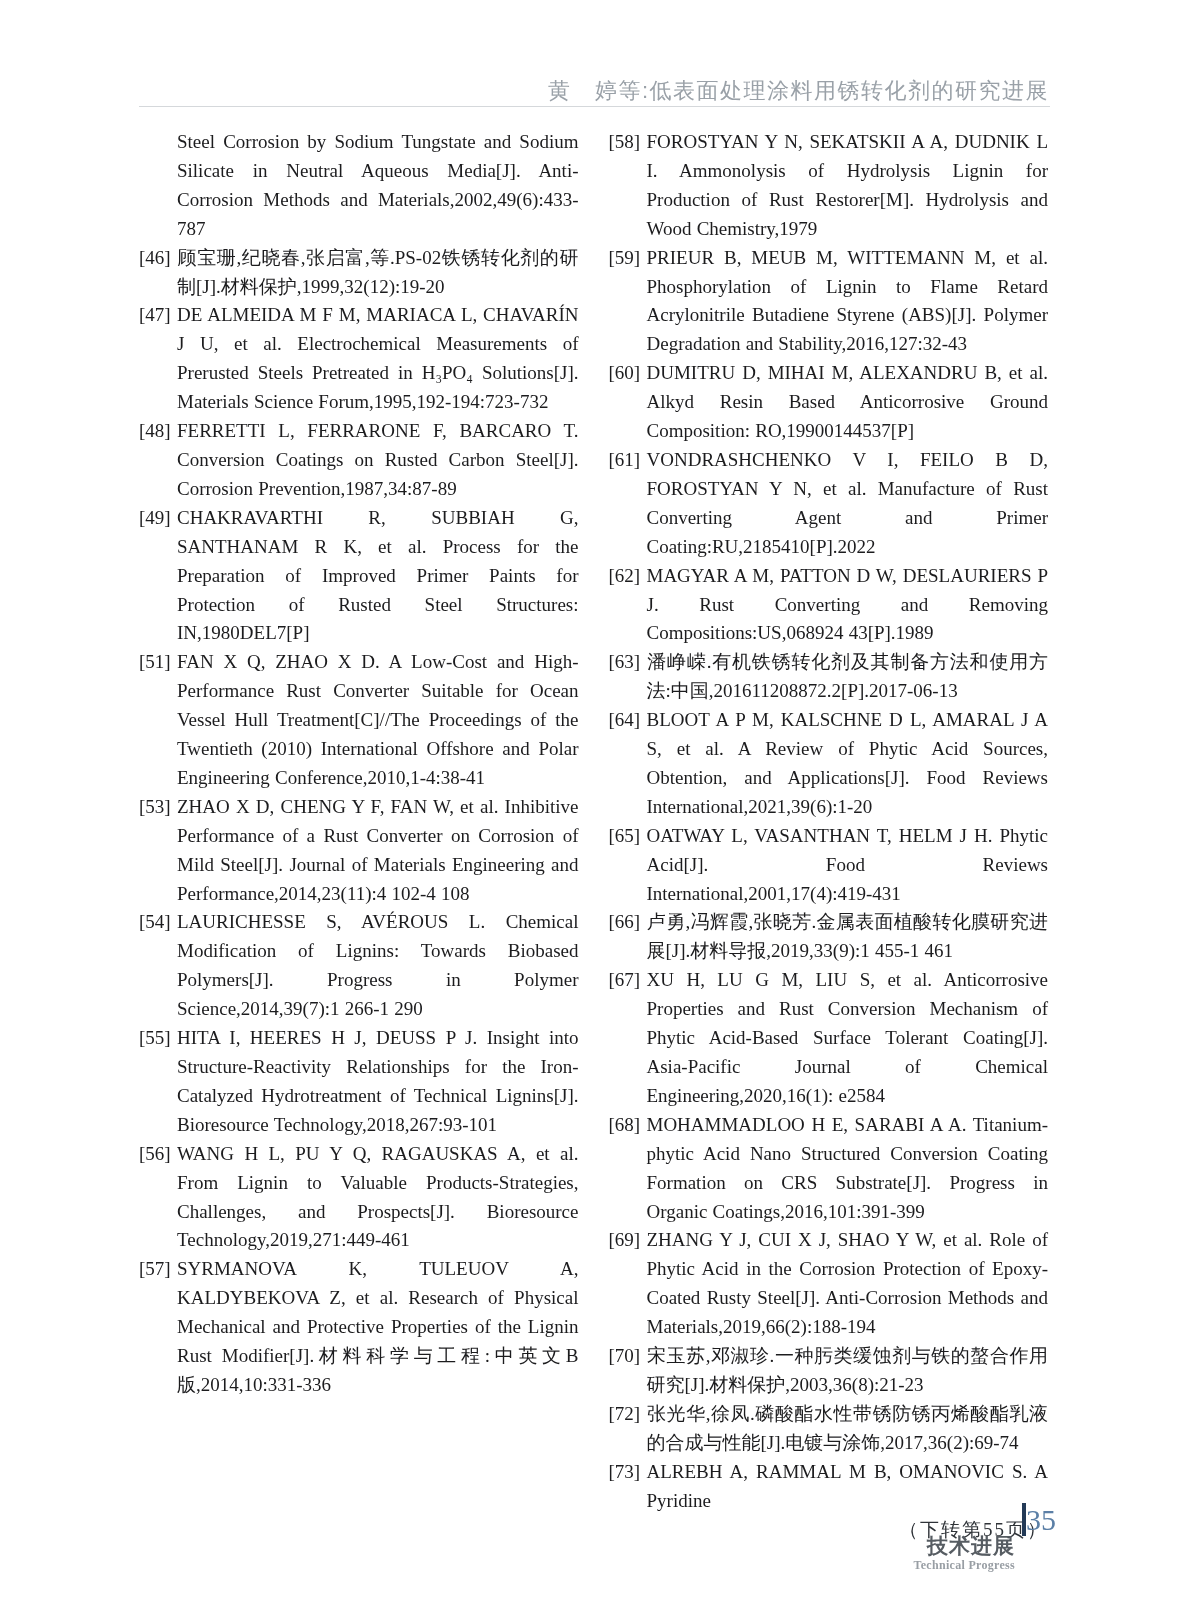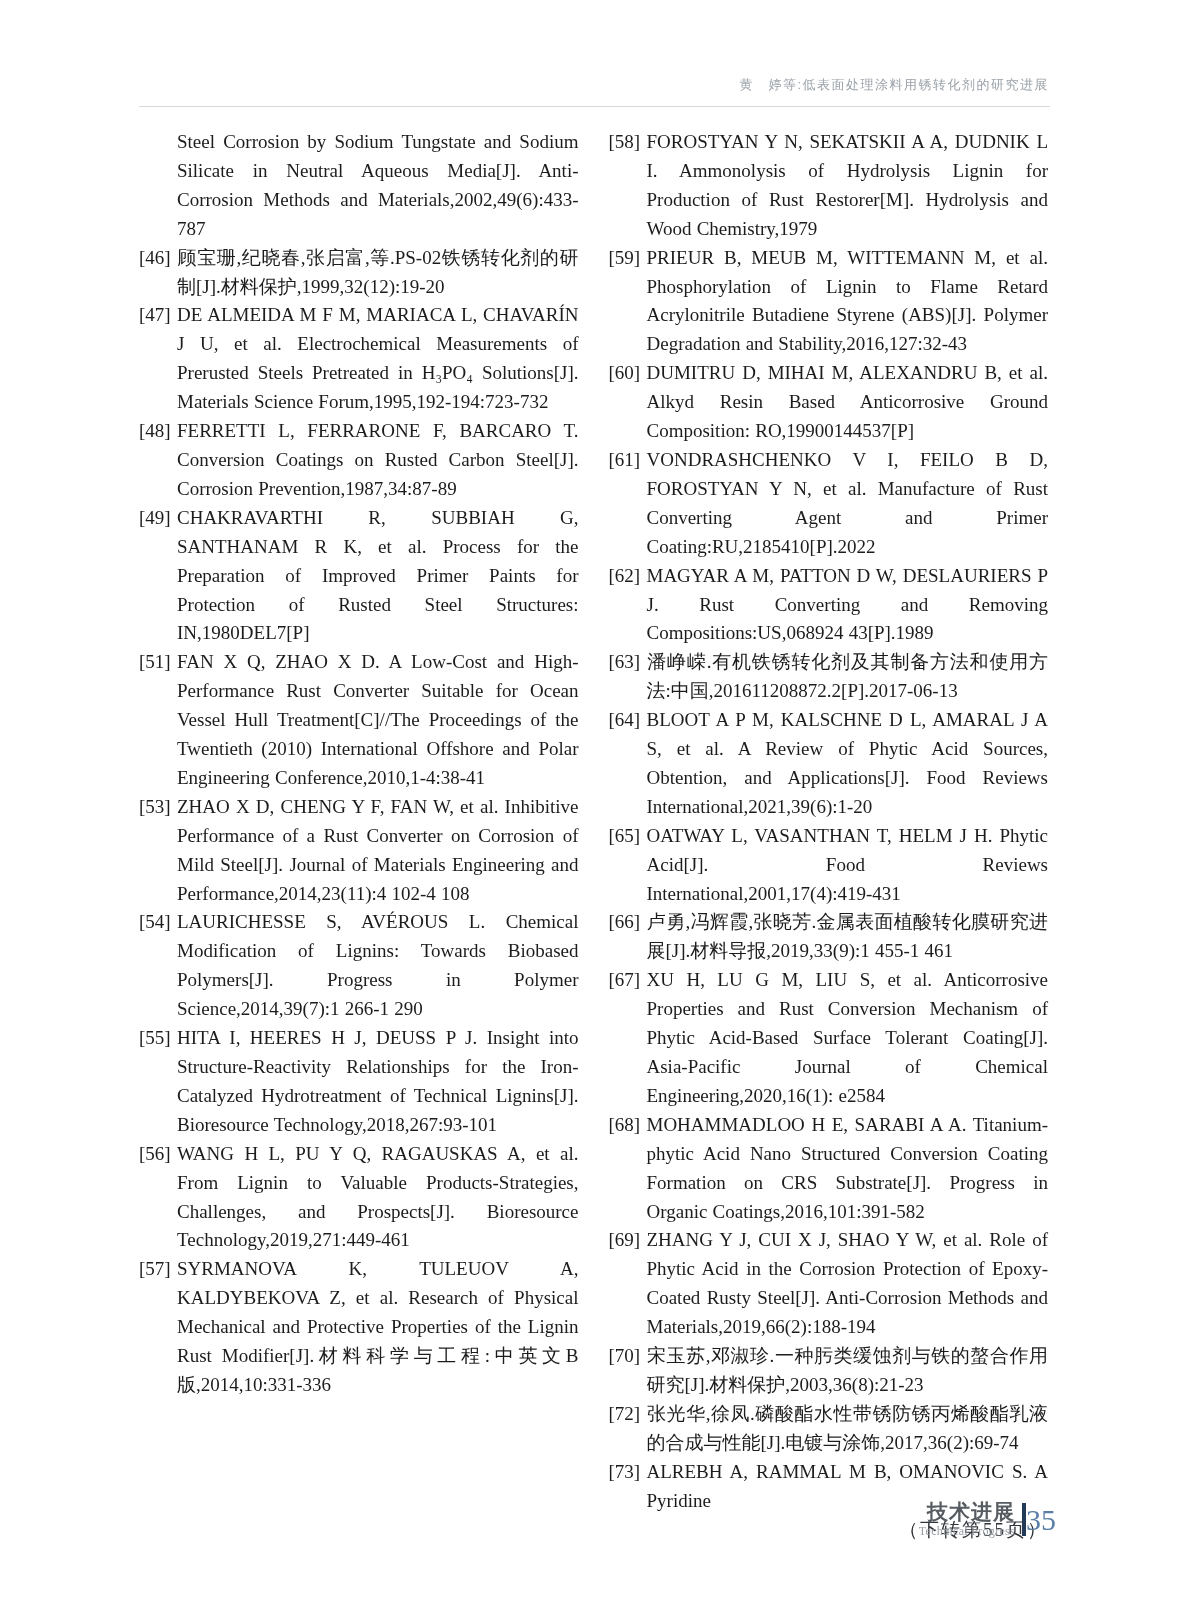--- a/index.html
+++ b/index.html
@@ -16,21 +16,21 @@
     font-family: "Liberation Serif", "DejaVu Serif", serif;
     color: #1c1c1e;
   }
   
   .running-head {
     position: absolute;
     top: 76px;
     left: 139px;
     right: 138px;
     text-align: right;
-    font-size: 13px;
+    font-size: 22px;
     letter-spacing: 1.5px;
     color: #9aa1a8;
     font-family: "Liberation Sans", "DejaVu Sans", sans-serif;
   }
   .head-rule {
     position: absolute;
     top: 106px;
     left: 139px;
     right: 137px;
     height: 1px;
@@ -77,32 +77,33 @@
   .footer {
     position: absolute;
     top: 1500px;
     right: 131px;
     display: flex;
     align-items: flex-start;
   }
   .footer-labels {
     text-align: right;
     margin-right: 7px;
+    margin-top: 34px;
   }
   .footer-cn {
     font-size: 21px;
     font-weight: bold;
     letter-spacing: 1px;
     color: #565c62;
     font-family: "Liberation Sans", "DejaVu Sans", sans-serif;
     line-height: 24px;
   }
   .footer-en {
     font-size: 12px;
-    font-weight: normal;
+    font-weight: bold;
     color: #989ea4;
     line-height: 14px;
     letter-spacing: 0.3px;
   }
   .footer-bar {
     width: 4px;
     height: 33px;
     margin-top: 3px;
     background: #233a57;
   }
@@ -141,21 +142,21 @@
           <div class="ref" data-name="reference-item"><span class="ref-label" data-name="reference-label">[58]</span><span data-name="reference-text">FOROSTYAN Y N, SEKATSKII A A, DUDNIK L I. Ammonolysis of Hydrolysis Lignin for Production of Rust Restorer[M]. Hydrolysis and Wood Chemistry,1979</span></div>
           <div class="ref" data-name="reference-item"><span class="ref-label" data-name="reference-label">[59]</span><span data-name="reference-text">PRIEUR B, MEUB M, WITTEMANN M, et al. Phosphorylation of Lignin to Flame Retard Acrylonitrile Butadiene Styrene (ABS)[J]. Polymer Degradation and Stability,2016,127:32-43</span></div>
           <div class="ref" data-name="reference-item"><span class="ref-label" data-name="reference-label">[60]</span><span data-name="reference-text">DUMITRU D, MIHAI M, ALEXANDRU B, et al. Alkyd Resin Based Anticorrosive Ground Composition: RO,19900144537[P]</span></div>
           <div class="ref" data-name="reference-item"><span class="ref-label" data-name="reference-label">[61]</span><span data-name="reference-text">VONDRASHCHENKO V I, FEILO B D, FOROSTYAN Y N, et al. Manufacture of Rust Converting Agent and Primer Coating:RU,2185410[P].2022</span></div>
           <div class="ref" data-name="reference-item"><span class="ref-label" data-name="reference-label">[62]</span><span data-name="reference-text">MAGYAR A M, PATTON D W, DESLAURIERS P J. Rust Converting and Removing Compositions:US,068924 43[P].1989</span></div>
           <div class="ref" data-name="reference-item"><span class="ref-label" data-name="reference-label">[63]</span><span data-name="reference-text">潘峥嵘.有机铁锈转化剂及其制备方法和使用方法:中国,201611208872.2[P].2017-06-13</span></div>
           <div class="ref" data-name="reference-item"><span class="ref-label" data-name="reference-label">[64]</span><span data-name="reference-text">BLOOT A P M, KALSCHNE D L, AMARAL J A S, et al. A Review of Phytic Acid Sources, Obtention, and Applications[J]. Food Reviews International,2021,39(6):1-20</span></div>
           <div class="ref" data-name="reference-item"><span class="ref-label" data-name="reference-label">[65]</span><span data-name="reference-text">OATWAY L, VASANTHAN T, HELM J H. Phytic Acid[J]. Food Reviews International,2001,17(4):419-431</span></div>
           <div class="ref" data-name="reference-item"><span class="ref-label" data-name="reference-label">[66]</span><span data-name="reference-text">卢勇,冯辉霞,张晓芳.金属表面植酸转化膜研究进展[J].材料导报,2019,33(9):1 455-1 461</span></div>
           <div class="ref" data-name="reference-item"><span class="ref-label" data-name="reference-label">[67]</span><span data-name="reference-text">XU H, LU G M, LIU S, et al. Anticorrosive Properties and Rust Conversion Mechanism of Phytic Acid-Based Surface Tolerant Coating[J]. Asia-Pacific Journal of Chemical Engineering,2020,16(1): e2584</span></div>
-          <div class="ref" data-name="reference-item"><span class="ref-label" data-name="reference-label">[68]</span><span data-name="reference-text">MOHAMMADLOO H E, SARABI A A. Titanium-phytic Acid Nano Structured Conversion Coating Formation on CRS Substrate[J]. Progress in Organic Coatings,2016,101:391-582</span></div>
+          <div class="ref" data-name="reference-item"><span class="ref-label" data-name="reference-label">[68]</span><span data-name="reference-text">MOHAMMADLOO H E, SARABI A A. Titanium-phytic Acid Nano Structured Conversion Coating Formation on CRS Substrate[J]. Progress in Organic Coatings,2016,101:391-399</span></div>
           <div class="ref" data-name="reference-item"><span class="ref-label" data-name="reference-label">[69]</span><span data-name="reference-text">ZHANG Y J, CUI X J, SHAO Y W, et al. Role of Phytic Acid in the Corrosion Protection of Epoxy-Coated Rusty Steel[J]. Anti-Corrosion Methods and Materials,2019,66(2):188-194</span></div>
           <div class="ref" data-name="reference-item"><span class="ref-label" data-name="reference-label">[70]</span><span data-name="reference-text">宋玉苏,邓淑珍.一种肟类缓蚀剂与铁的螯合作用研究[J].材料保护,2003,36(8):21-23</span></div>
           <div class="ref" data-name="reference-item"><span class="ref-label" data-name="reference-label">[72]</span><span data-name="reference-text">张光华,徐凤.磷酸酯水性带锈防锈丙烯酸酯乳液的合成与性能[J].电镀与涂饰,2017,36(2):69-74</span></div>
           <div class="ref" data-name="reference-item"><span class="ref-label" data-name="reference-label">[73]</span><span data-name="reference-text">ALREBH A, RAMMAL M B, OMANOVIC S. A Pyridine</span></div>
         </div>
       <div class="continuation" data-name="continuation-note">（下转第55页）</div>
     </div>
   </div>
 
   <div class="footer" data-name="page-footer">

